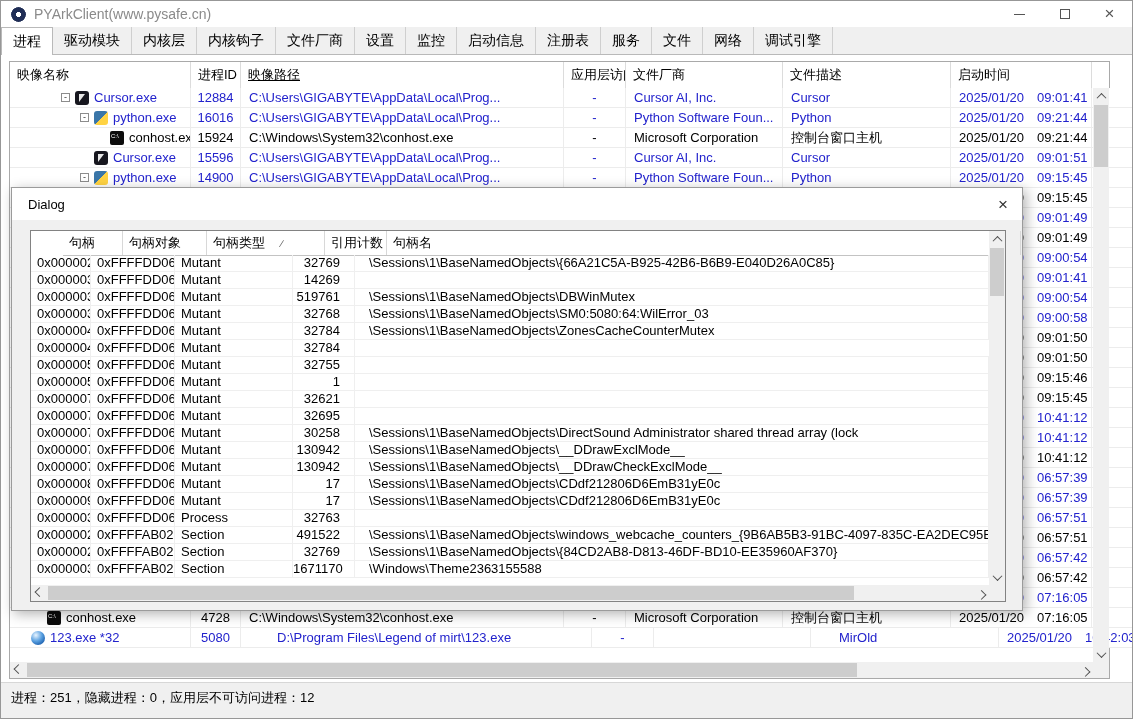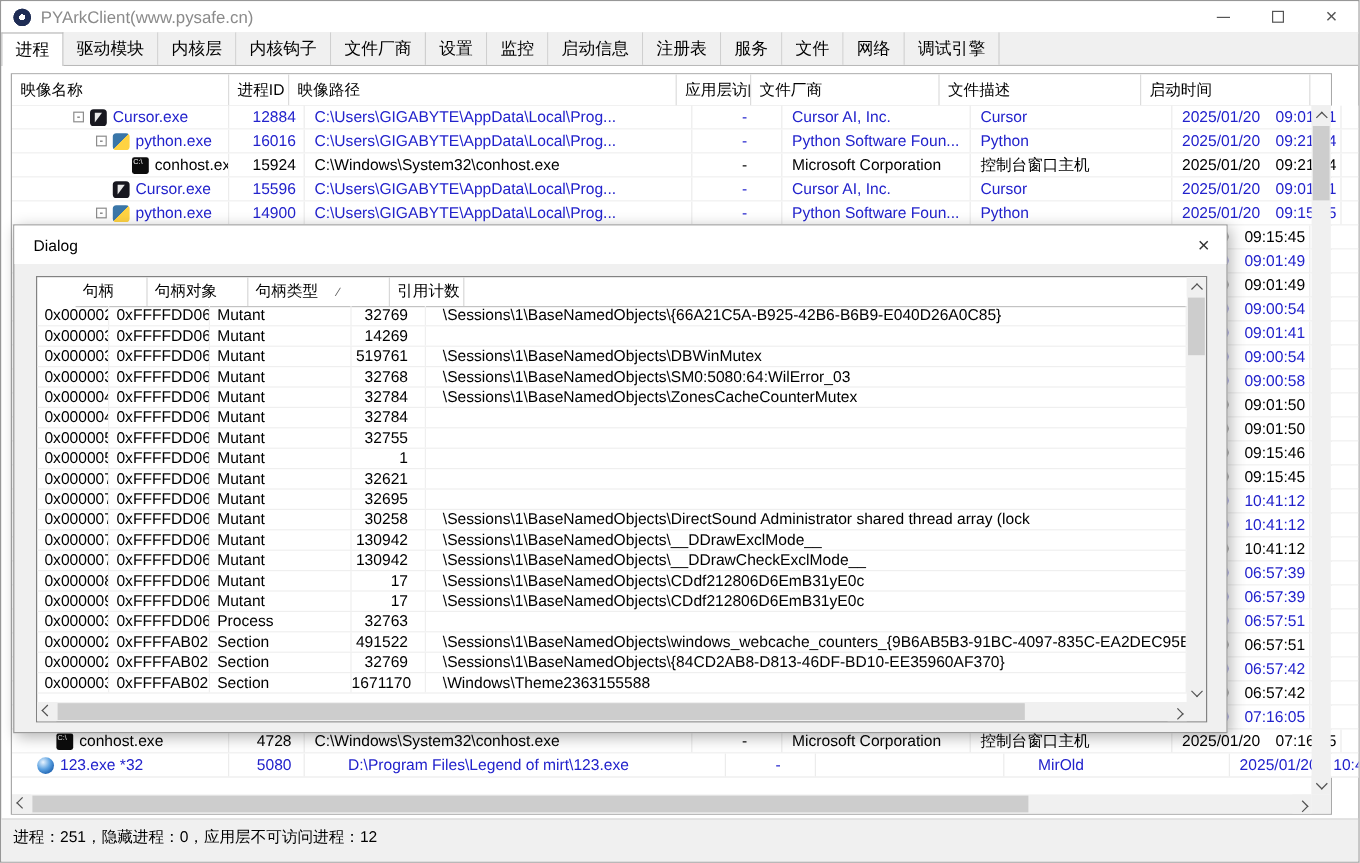--- a/index.html
+++ b/index.html
@@ -29,21 +29,21 @@
   .thead{display:flex;height:26px;border-bottom:1px solid #c6c6c6;background:#fff;}
   .th{flex:none;font-size:13px;color:#000;line-height:25px;padding:0 0 0 7px;
     border-right:1px solid #dcdcdc;box-sizing:border-box;overflow:hidden;white-space:nowrap;}
   .rows{position:absolute;left:0;top:26px;}
   .t-row{display:flex;height:20px;border-bottom:1px solid #ececec;box-sizing:border-box;background:#fff;}
   .t-row.blue{color:#2222cc;}
   .t-row.black{color:#000;}
   .c{flex:none;font-size:13px;line-height:19px;border-right:1px solid #ececec;box-sizing:border-box;
     overflow:hidden;white-space:nowrap;padding:0 0 0 8px;}
   .c-name{display:flex;align-items:center;padding:0;}
-  .c-center{text-align:center;padding:0;margin-left:13px;}
+  .c-center{text-align:center;padding:0;}
   .indent{flex:none;display:inline-block;height:1px;}
   .expandbox{flex:none;width:9px;height:9px;border:1px solid #8c8c8c;background:#fff;box-sizing:border-box;
     color:#333;font-size:9px;line-height:6px;text-align:center;margin-right:5px;}
   .icon{flex:none;display:inline-block;width:14px;height:14px;margin-right:5px;}
   .icon-cursor{background:#17171f;border-radius:3px;position:relative;}
   .icon-cursor::after{content:"";position:absolute;left:4px;top:3px;border-left:6px solid #e8e8e8;
     border-bottom:8px solid transparent;}
   .icon-python{background:linear-gradient(135deg,#3a76a8 0 50%,#ffd343 50% 100%);border-radius:3px;}
   .icon-conhost{background:#0c0c0c;border-radius:2px;color:#fff;font-size:6px;line-height:7px;
     text-align:left;box-sizing:border-box;padding:2px 0 0 1px;}
@@ -123,21 +123,21 @@
       <div class="tab">服务</div>
       <div class="tab">文件</div>
       <div class="tab">网络</div>
       <div class="tab">调试引擎</div>
     </div>
 
   <div class="panel">
     <div class="thead" id="main-head">
         <div class="th" style="width: 181px;">映像名称</div>
         <div class="th" style="width: 50px;">进程ID</div>
-        <div class="th" style="width: 323px;">映像路径</div>
+        <div class="th" style="width: 323px; text-decoration: underline;">映像路径</div>
         <div class="th" style="width: 62px;">应用层访问</div>
         <div class="th" style="width: 157px;">文件厂商</div>
         <div class="th" style="width: 168px;">文件描述</div>
         <div class="th" style="width: 141px;">启动时间</div>
       </div>
     <div class="rows" id="main-rows">
         <div class="t-row blue">
           <div class="c c-name" style="width: 181px;">
             <span class="indent" style="width: 51px;"></span>
             <span class="expandbox">-</span>
@@ -535,20 +535,21 @@
     <div class="dlg-titlebar">
       <span class="dlg-title">Dialog</span>
       <span class="dlg-close">×</span>
     </div>
     <div class="dlg-table">
       <div class="dlg-head" id="dlg-head">
           <div class="dlg-th" style="width: 60px;">句柄</div>
           <div class="dlg-th" style="width: 84px;">句柄对象</div>
           <div class="dlg-th" style="width: 118px;">句柄类型<span class="sort-mark">∕</span></div>
           <div class="dlg-th" style="width: 62px;">引用计数</div>
+          <div class="dlg-th" style="width: 634px;">句柄名</div>
         </div>
       <div class="dlg-rows" id="dlg-rows">
           <div class="dlg-row">
             <div class="dc" style="width: 60px;">0x000002ec</div>
             <div class="dc" style="width: 84px;">0xFFFFDD06...</div>
             <div class="dc" style="width: 118px;">Mutant</div>
             <div class="dc dc-count" style="width: 62px;">32769</div>
             <div class="dc dc-name" style="width: 634px;">\Sessions\1\BaseNamedObjects\{66A21C5A-B925-42B6-B6B9-E040D26A0C85}</div>
           </div>
           <div class="dlg-row">

